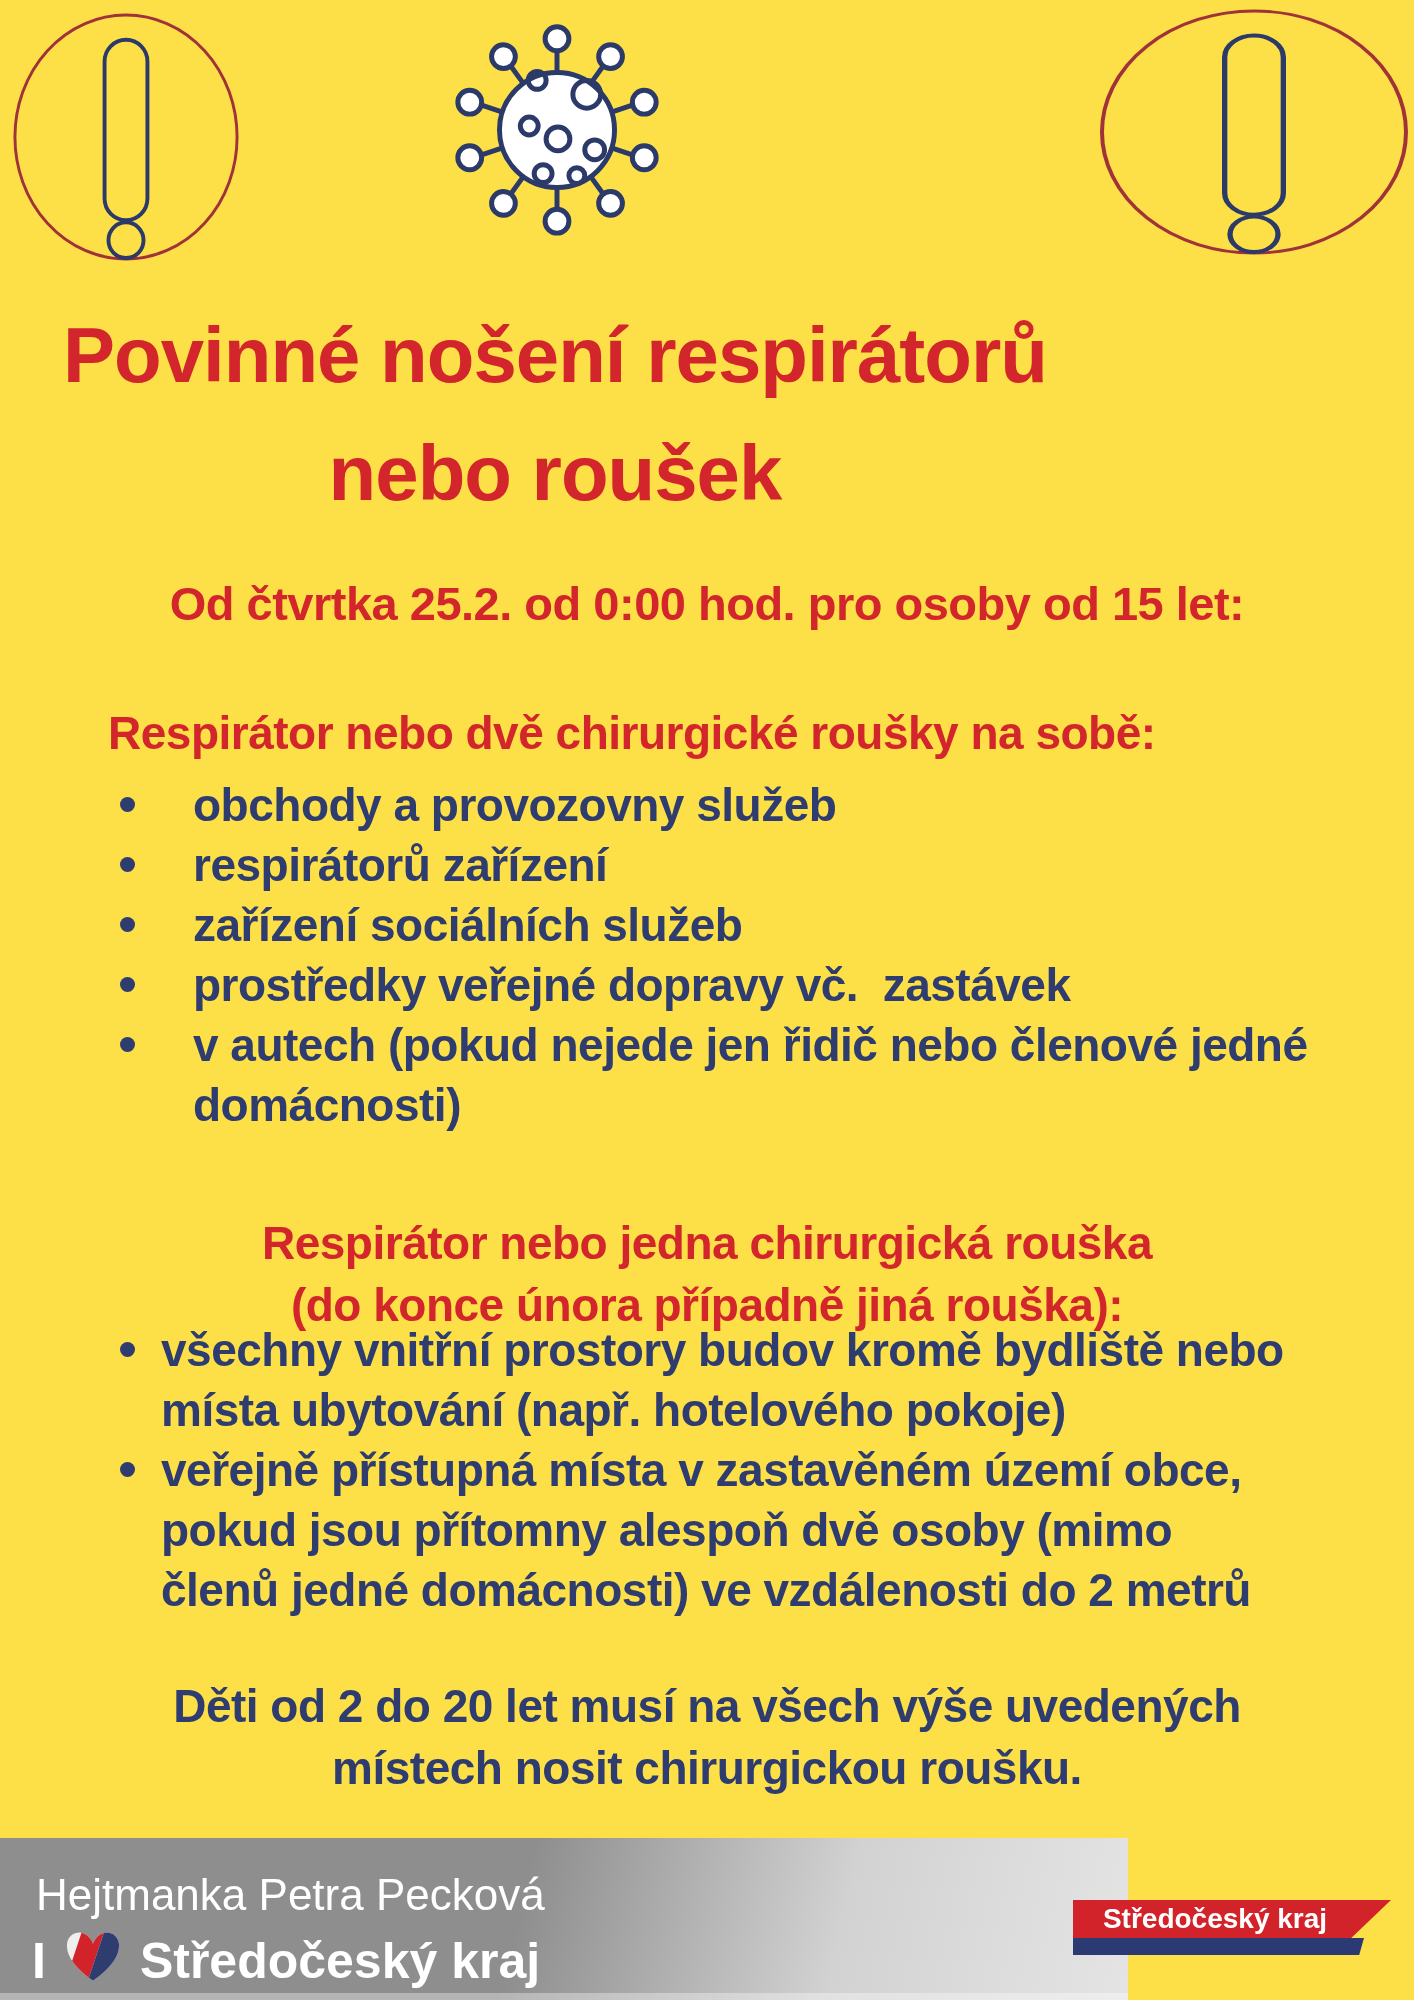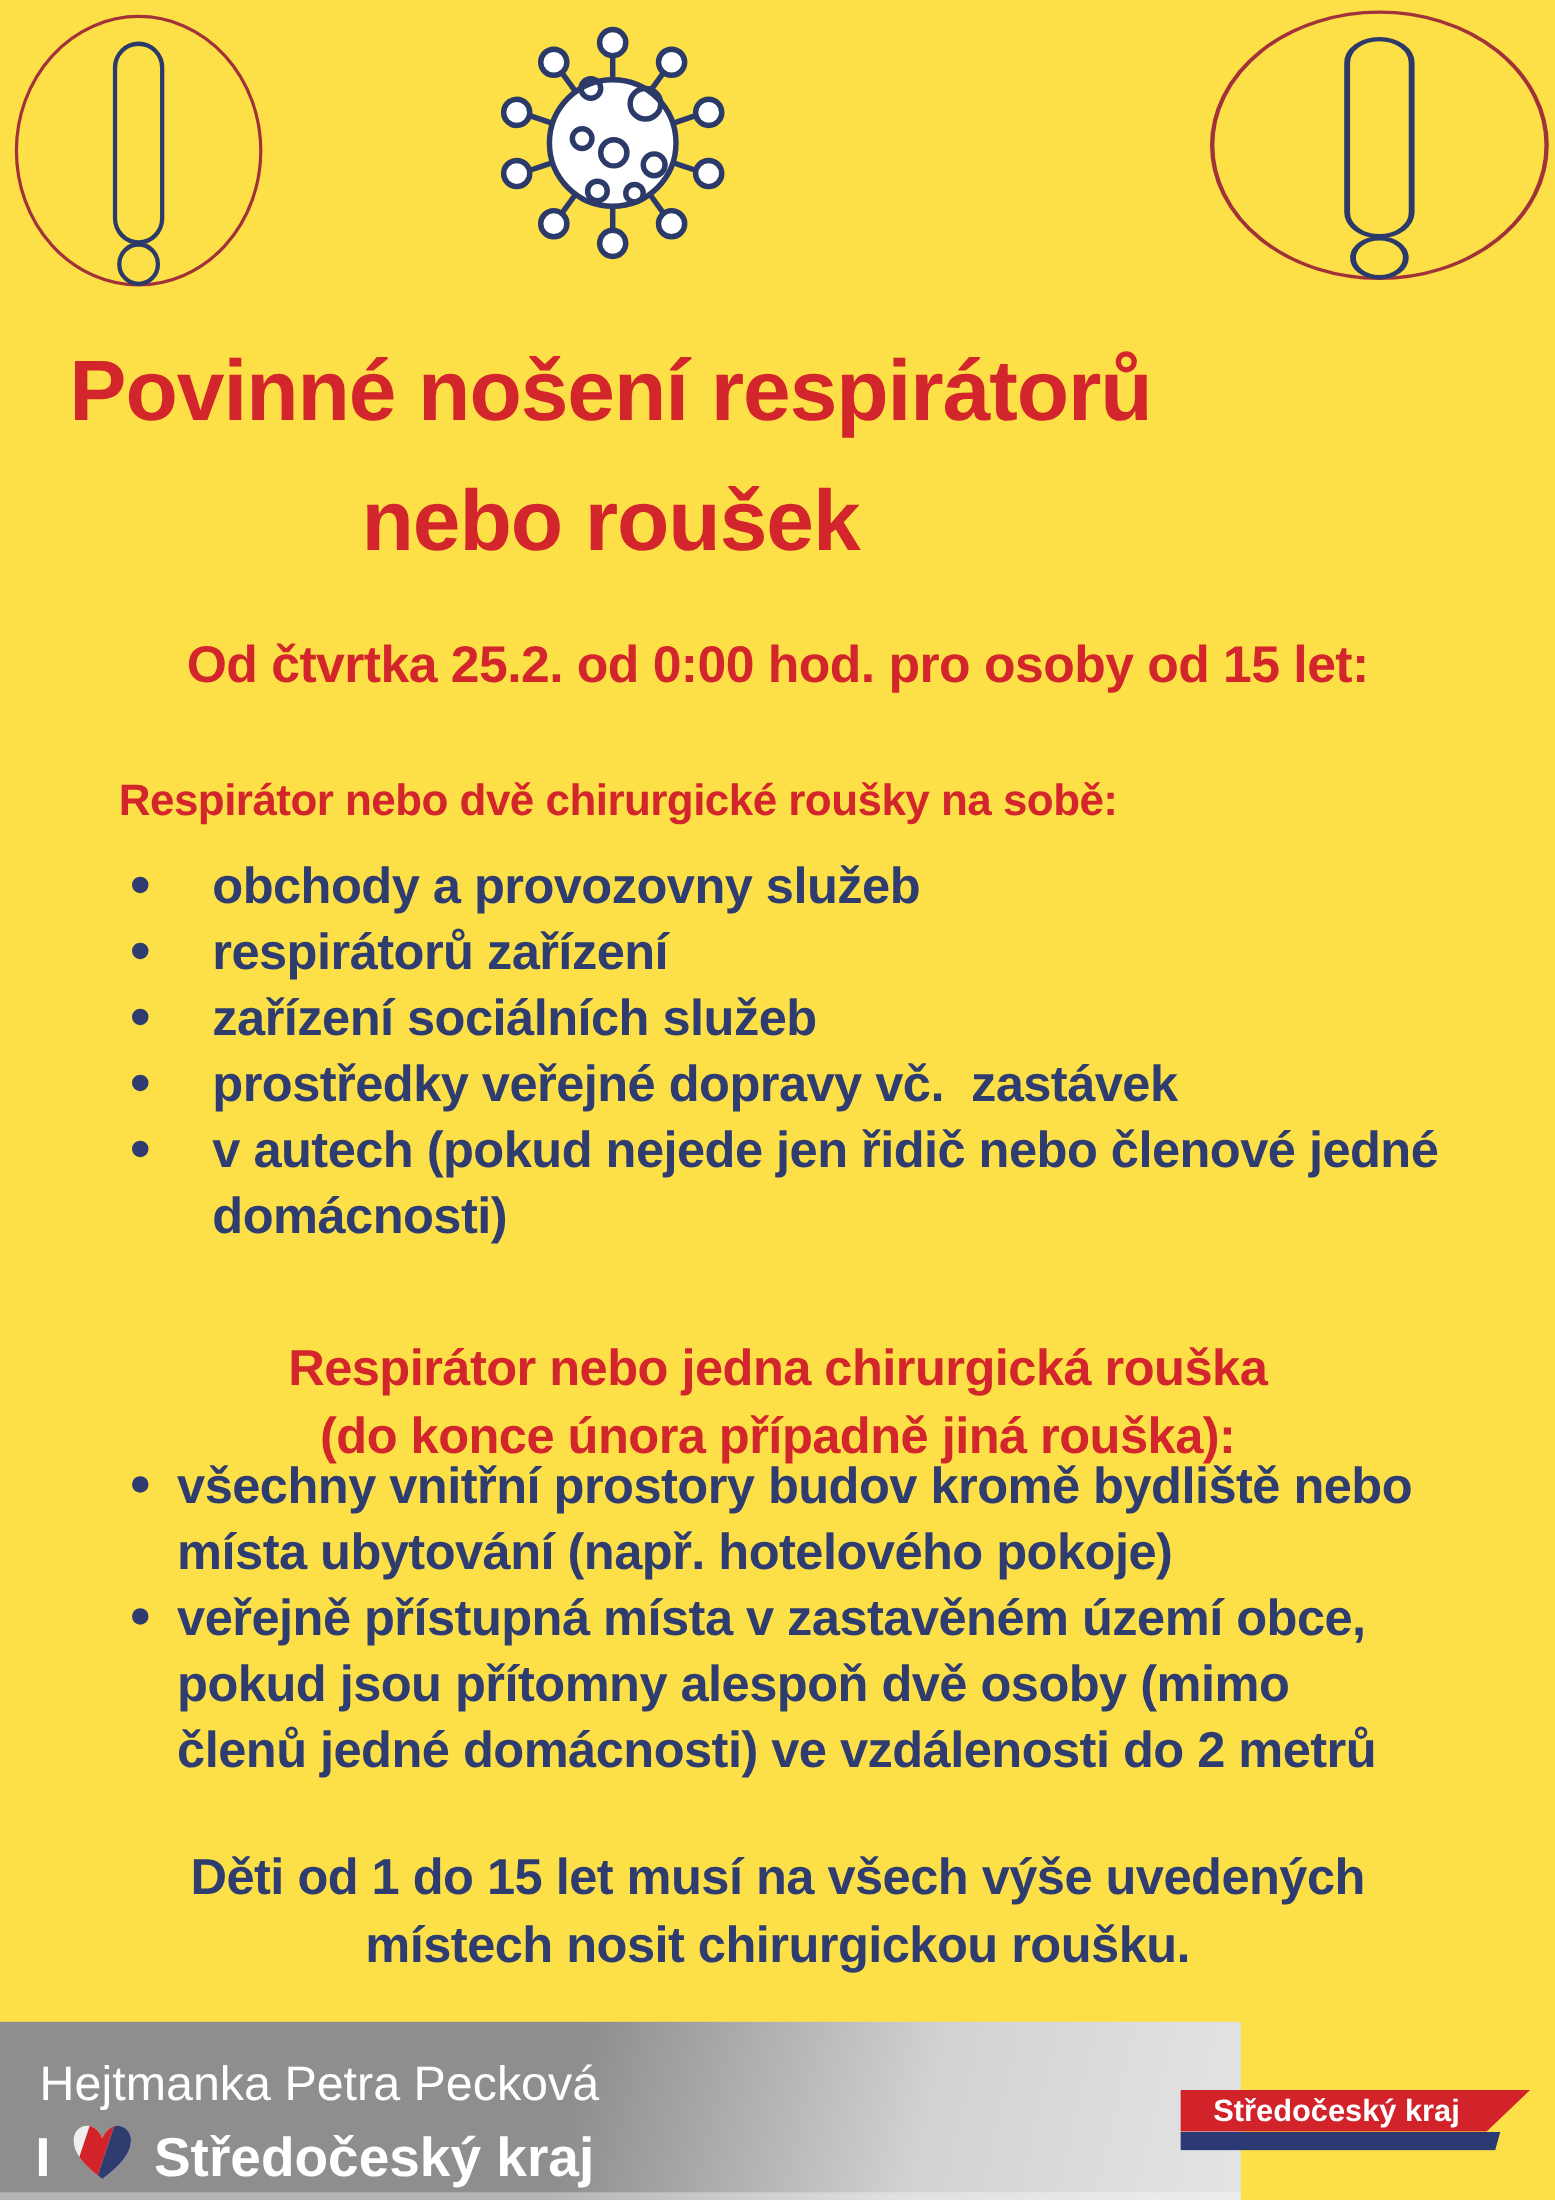--- a/index.html
+++ b/index.html
@@ -40,21 +40,21 @@
     font-size: 47px;
     font-weight: bold;
     letter-spacing: -0.5px;
   }
 
   
   .s1-heading {
     position: absolute;
     top: 706px; left: 108px;
     color: #d2262c;
-    font-size: 40px;
+    font-size: 46px;
     font-weight: bold;
     letter-spacing: -0.5px;
   }
 
   ul.blist {
     position: absolute;
     left: 120px;
     margin: 0; padding: 0;
     list-style: none;
   }
@@ -260,21 +260,21 @@
     <li>
       <span class="dot"></span>
       <span class="txt">všechny vnitřní prostory budov kromě bydliště nebo místa ubytování (např. hotelového pokoje)</span>
     </li>
     <li>
       <span class="dot"></span>
       <span class="txt">veřejně přístupná místa v zastavěném území obce, pokud jsou přítomny alespoň dvě osoby (mimo členů jedné domácnosti) ve vzdálenosti do 2 metrů</span>
     </li>
   </ul>
 
-  <div class="closing">Děti od 1 do 15 let musí na všech výše uvedených místech nosit chirurgickou roušku.</div>
+  <div class="closing">Děti od 2 do 20 let musí na všech výše uvedených místech nosit chirurgickou roušku.</div>
 
   <div class="footer">
     <div class="f-line1">Hejtmanka Petra Pecková</div>
     <div class="f-line2">
       <span>I</span>
       <span>
         <svg width="62" height="62" viewBox="0 0 72 72">
           <defs>
             <clipPath id="hclip">
               <path d="M36 66 C14 50 4 36 6 22 C8 10 22 6 30 14 C33 17 35 20 36 23 C37 20 39 17 42 14 C50 6 64 10 66 22 C68 36 58 50 36 66 Z"></path>

